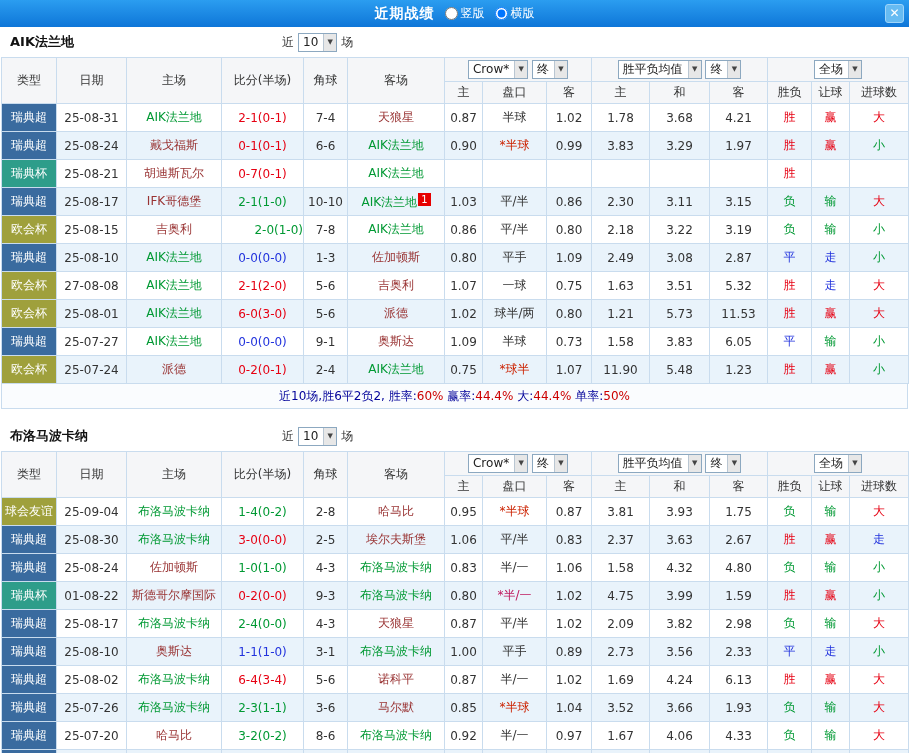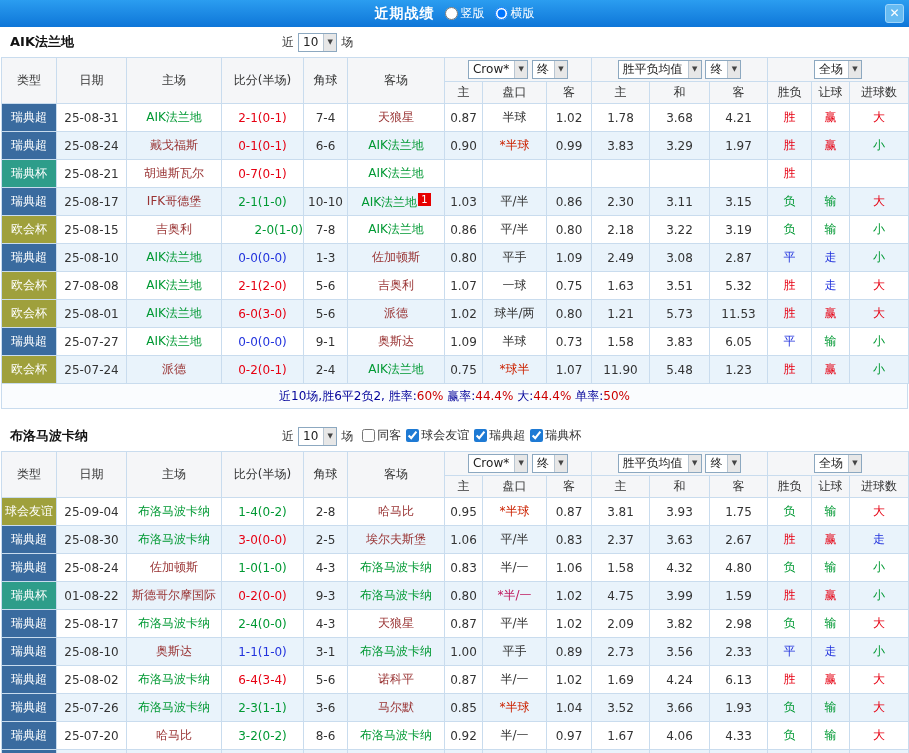--- a/index.html
+++ b/index.html
@@ -321,21 +321,20 @@
   <section class="panel panel-2">
     <div class="section-head">
       <span class="team-name">布洛马波卡纳</span>
       <div class="filter">
         <span>近</span>
         <span class="fsel">
           <span class="val">10</span>
           <span class="arr">▼</span>
         </span>
         <span>场</span>
-        <span class="checks" id="filters-1"><label><input type="checkbox" style="">同客</label><label><input type="checkbox" checked="" style="">球会友谊</label><label><input type="checkbox" checked="" style="">瑞典超</label><label><input type="checkbox" checked="" style="">瑞典杯</label></span>
       </div>
     </div>
     <table class="grid">
       <colgroup>
         <col style="width:55px">
           <col style="width:70px">
           <col style="width:95px">
           <col style="width:82px">
         <col style="width:44px">
           <col style="width:97px">

